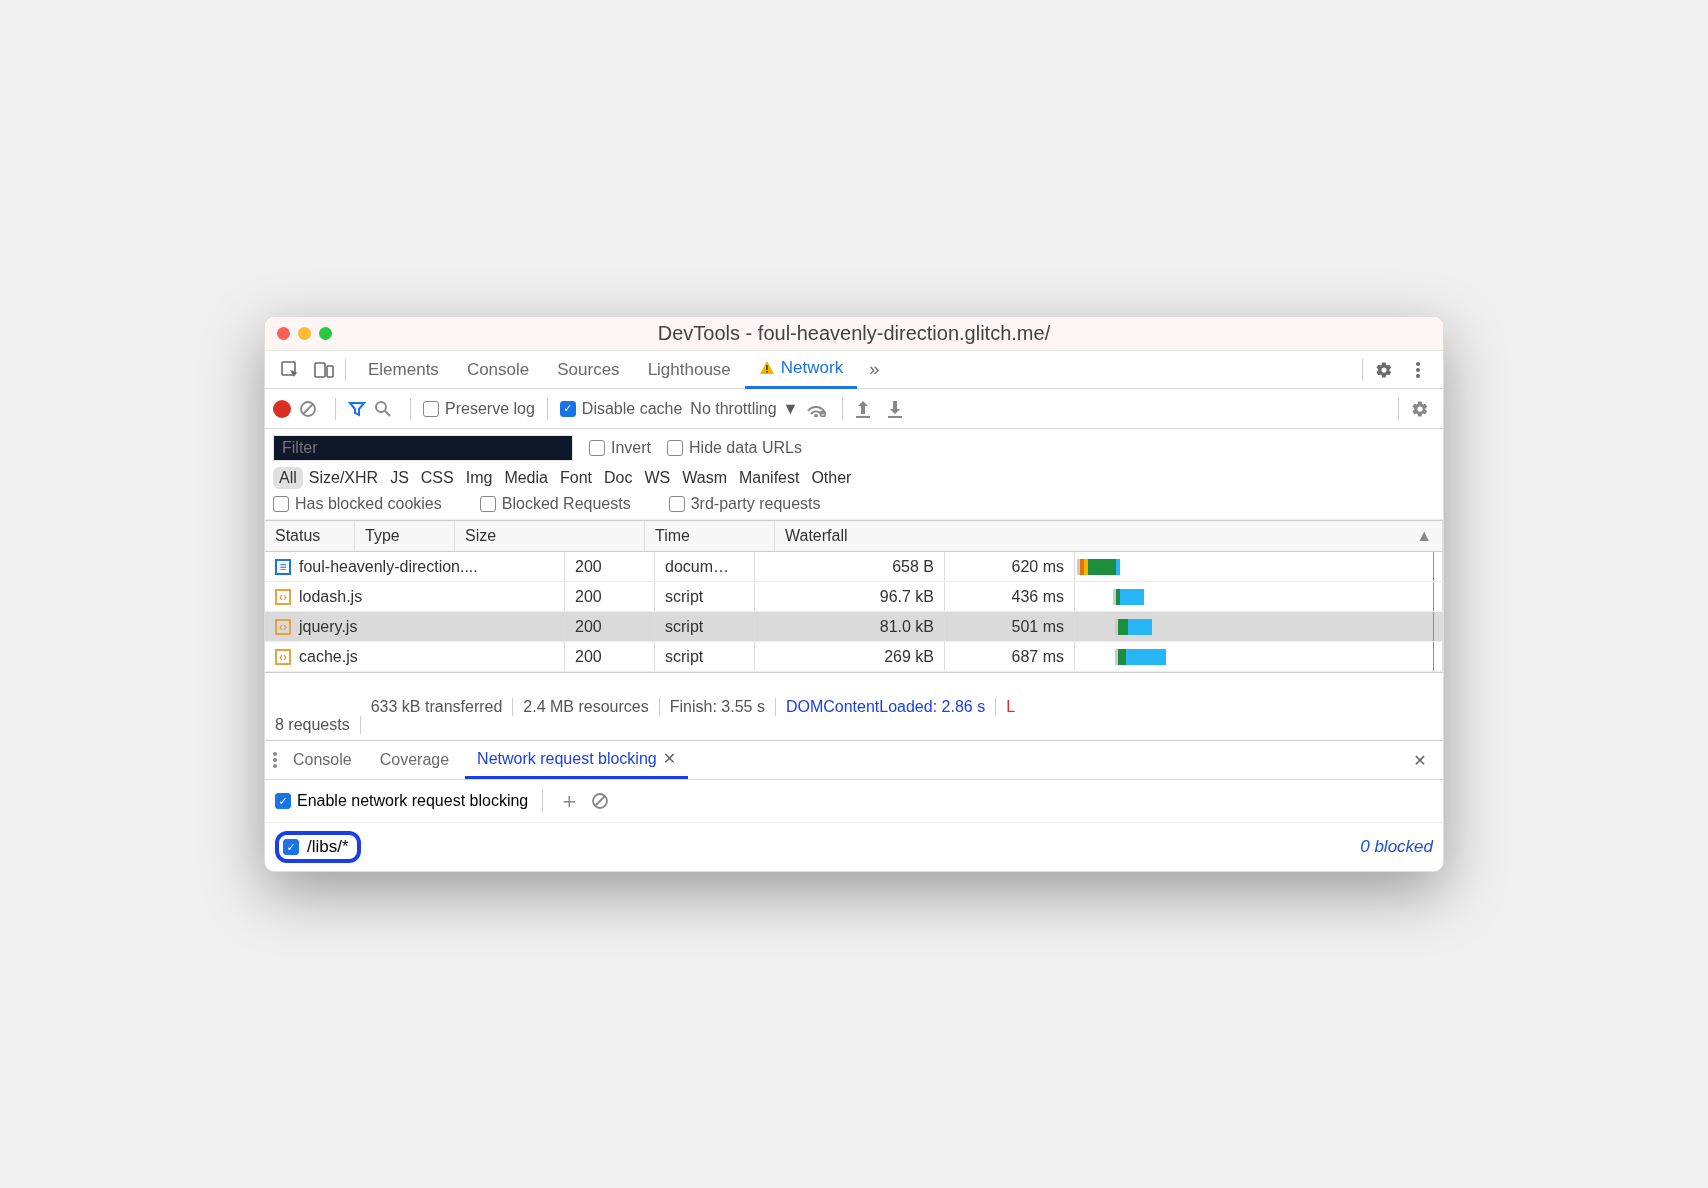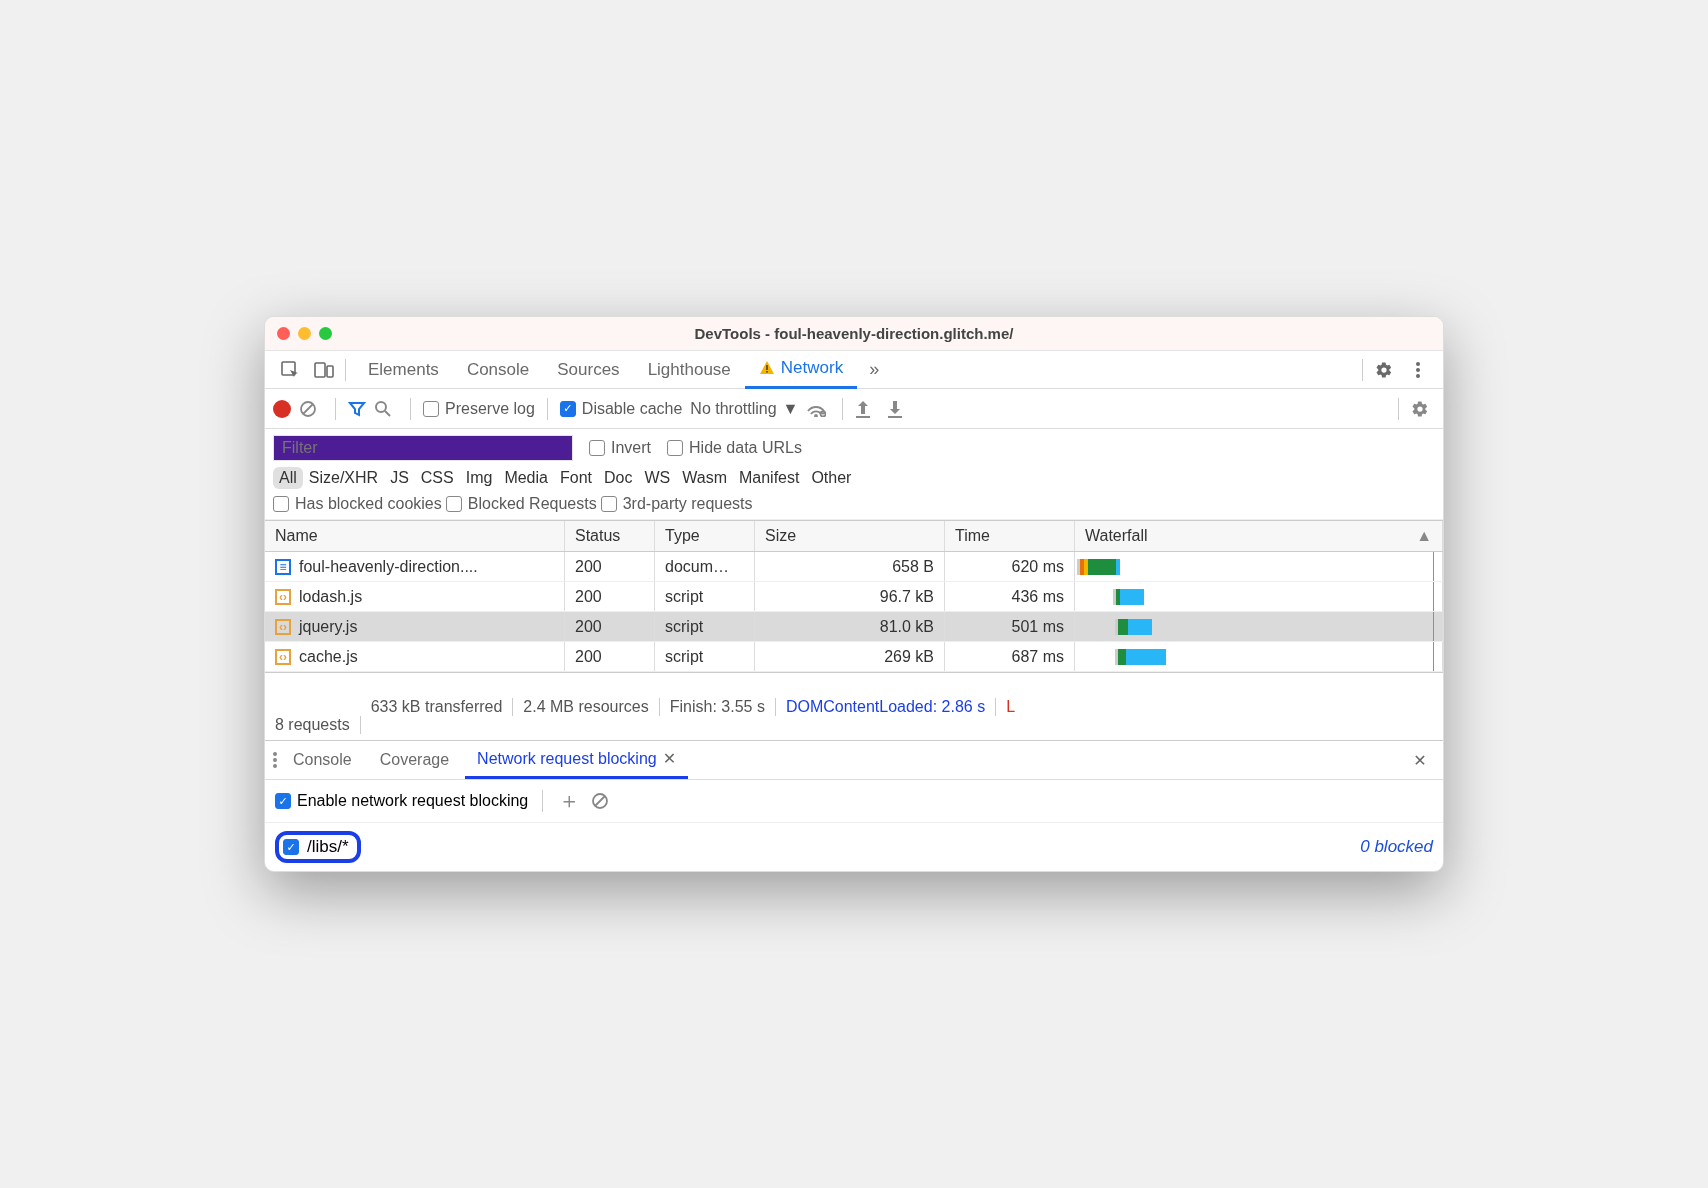--- a/index.html
+++ b/index.html
@@ -30,23 +30,23 @@
   position: relative;
 }
 .traffic { display: flex; gap: 8px; }
 .traffic span { width: 13px; height: 13px; border-radius: 50%; display: block; }
 .tl-red { background: #ff5f57; }
 .tl-yellow { background: #febc2e; }
 .tl-green { background: #28c840; }
 .win-title {
   position: absolute; left: 0; right: 0;
   text-align: center;
-  font-size: 15px;
+  font-size: 20px;
   color: #444;
-  font-weight: 700;
+  font-weight: 400;
   pointer-events: none;
 }
 .toolbar1 {
   display: flex; align-items: center;
   padding: 0 8px;
   height: 38px;
   border-bottom: 1px solid #ddd;
   font-size: 17px;
   color: #6a6a6a;
 }
@@ -91,30 +91,30 @@
 .throttle { display: flex; align-items: center; gap: 6px; color: #5a5a5a; }
 .filter-bar {
   padding: 6px 8px;
   border-bottom: 1px solid #eee;
   font-size: 16px;
   color: #5a5a5a;
 }
 .filter-row1 { display: flex; align-items: center; gap: 16px; margin-bottom: 6px; }
 .filter-input {
   width: 300px; height: 26px;
-  background: #4c1d95;
+  background: #0f172a;
   border: 1px solid #e5e5e5;
   padding: 2px 8px;
   font-size: 16px;
   color: #888;
 }
 .type-filters { display: flex; align-items: center; gap: 0; margin-bottom: 6px; flex-wrap: wrap; }
 .type-chip { padding: 2px 6px; border-radius: 6px; color: #333; }
 .type-chip.active { background: #e0e0e0; }
-.filter-row3 { display: flex; align-items: center; gap: 4px; }
+.filter-row3 { display: flex; align-items: center; gap: 38px; }
 .grid-header {
   display: flex;
   border-top: 1px solid #ccc;
   border-bottom: 1px solid #ccc;
   background: #f7f7f7;
   font-size: 16px;
   color: #333;
 }
 .grid-header > div, .grid-row > div {
   padding: 6px 10px;
@@ -360,21 +360,20 @@
         <span>Blocked Requests</span>
       </label>
       <label class="label-row">
         <span class="checkbox"></span>
         <span>3rd-party requests</span>
       </label>
     </div>
   </div>
 
   <div class="grid-header">
-    <div class="col-name">Name</div>
     <div class="col-status">Status</div>
     <div class="col-type">Type</div>
     <div class="col-size" style="text-align:left">Size</div>
     <div class="col-time" style="text-align:left">Time</div>
     <div class="col-waterfall">
       <span>Waterfall</span>
       <span class="sort-arrow">▲</span>
     </div>
   </div>
 

